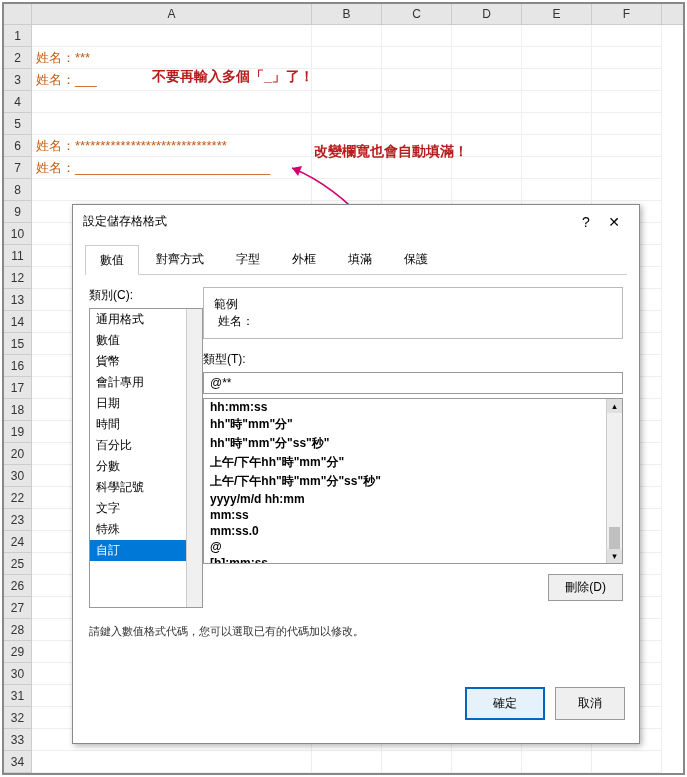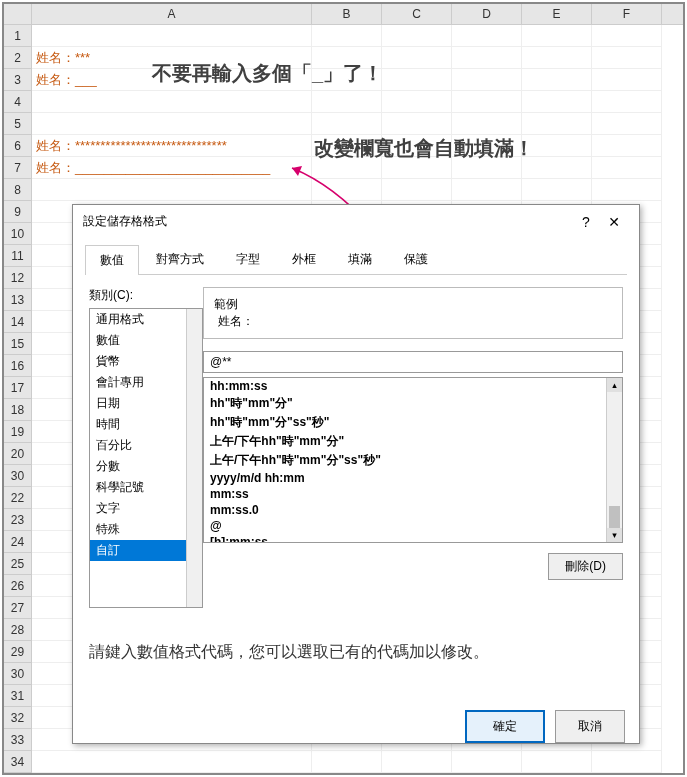--- a/index.html
+++ b/index.html
@@ -12,21 +12,21 @@
 .col-A { width: 280px; }
 .col-B { width: 70px; }
 .col-C { width: 70px; }
 .col-D { width: 70px; }
 .col-E { width: 70px; }
 .col-F { width: 70px; }
 .row { display: flex; }
 .row-header { width: 28px; height: 22px; text-align: center; line-height: 22px; border-right: 1px solid #ccc; border-bottom: 1px solid #ccc; color: #333; background: #e6e6e6; }
 .cell { height: 22px; line-height: 22px; border-right: 1px solid #eee; border-bottom: 1px solid #eee; padding: 0 4px; }
 .orange { color: #c65911; font-size: 13px; }
-.magenta { color: #404040; font-size: 20px; font-weight: bold; }
+.magenta { color: #b91c1c; font-size: 14px; font-weight: bold; margin-top: 8px; }
 .annotation1 { position: absolute; top: 56px; left: 148px; }
 .annotation2 { position: absolute; top: 131px; left: 310px; }
 .dialog { position: absolute; top: 200px; left: 68px; width: 568px; height: 540px; background: #fff; border: 1px solid #888; box-shadow: 2px 2px 6px rgba(0,0,0,0.3); }
 .titlebar { display: flex; align-items: center; padding: 8px 10px; }
 .titlebar-text { flex: 1; font-size: 12px; }
 .titlebar-help { width: 26px; text-align: center; font-size: 14px; cursor: pointer; }
 .titlebar-close { width: 30px; text-align: center; font-size: 14px; cursor: pointer; }
 .tabs { display: flex; margin: 6px 12px 0 12px; border-bottom: 1px solid #ccc; }
 .tab { padding: 6px 14px; border: 1px solid transparent; border-bottom: none; cursor: pointer; margin-right: 2px; font-size: 12px; }
 .tab.active { border-color: #ccc; background: #fff; position: relative; top: 1px; }
@@ -43,22 +43,22 @@
 .example-val { font-size: 12px; padding-left: 4px; }
 .type-input { width: 100%; border: 1px solid #999; padding: 3px 6px; font-size: 12px; margin-bottom: 4px; }
 .type-list { border: 1px solid #999; height: 166px; background: #fff; position: relative; overflow: hidden; }
 .type-item { padding: 1px 6px; font-size: 12px; white-space: nowrap; font-weight: bold; }
 .type-scroll { position: absolute; right: 0; top: 0; bottom: 0; width: 16px; background: #f0f0f0; border-left: 1px solid #ccc; }
 .type-scroll .thumb { position: absolute; bottom: 14px; left: 2px; right: 2px; height: 22px; background: #c0c0c0; }
 .type-scroll .down-arrow { position: absolute; bottom: 0; left: 0; right: 0; height: 14px; text-align: center; font-size: 9px; line-height: 14px; background: #e0e0e0; }
 .type-scroll .up-arrow { position: absolute; top: 0; left: 0; right: 0; height: 14px; text-align: center; font-size: 9px; line-height: 14px; background: #e0e0e0; }
 .delete-row { text-align: right; margin-top: 10px; }
 .btn { border: 1px solid #999; background: #efefef; padding: 4px 16px; font-size: 12px; cursor: pointer; }
-.hint { margin: 22px 16px; font-size: 16px; color: #333; }
-.footer { position: absolute; bottom: 0; right: 14px; display: flex; gap: 10px; padding-left: 31px; }
+.hint { margin: 4px 16px; font-size: 11px; color: #333; }
+.footer { position: absolute; bottom: 23px; right: 14px; display: flex; gap: 10px; padding-left: 31px; }
 .btn-primary { border: 2px solid #0067c0; background: #e5f1fb; padding: 6px 26px; font-size: 12px; cursor: pointer; }
 .btn-secondary { border: 1px solid #999; background: #efefef; padding: 6px 22px; font-size: 12px; cursor: pointer; }
 svg.arrow { position: absolute; pointer-events: none; }
 </style>
 </head>
 <body>
 
 <div class="outer-frame">
   <div class="spreadsheet">
     <div class="col-headers">
@@ -421,20 +421,21 @@
               <div class="category-item selected">自訂</div>
             </div>
           <div class="cat-scroll"></div>
         </div>
       </div>
       <div class="right-panel">
         <div class="example-box">
           <div class="example-label">範例</div>
           <div class="example-val">姓名：</div>
         </div>
+        <span class="label">類型(T):</span>
         <input class="type-input" value="@**" style="">
         <div class="type-list">
           <div id="type-items">
               <div class="type-item">hh:mm:ss</div>
               <div class="type-item">hh"時"mm"分"</div>
               <div class="type-item">hh"時"mm"分"ss"秒"</div>
               <div class="type-item">上午/下午hh"時"mm"分"</div>
               <div class="type-item">上午/下午hh"時"mm"分"ss"秒"</div>
               <div class="type-item">yyyy/m/d hh:mm</div>
               <div class="type-item">mm:ss</div>

